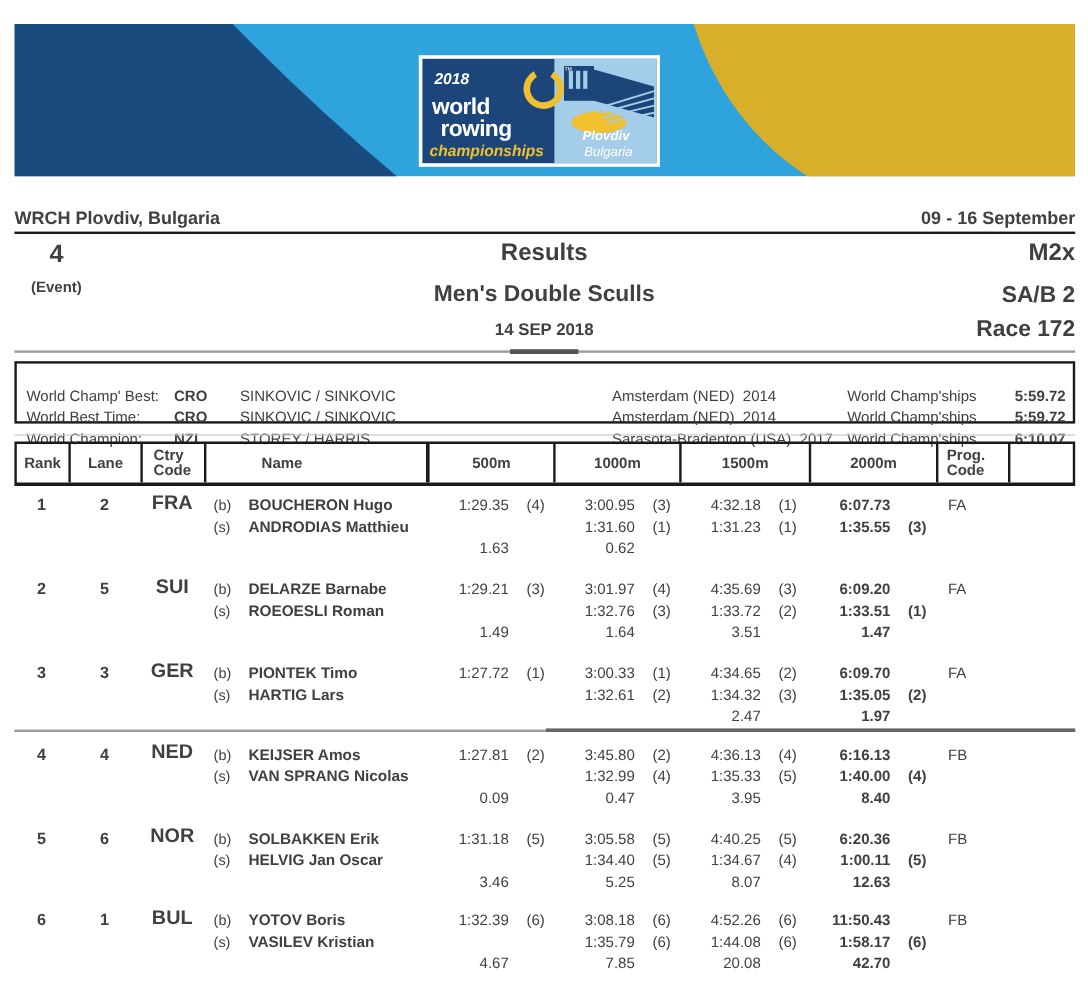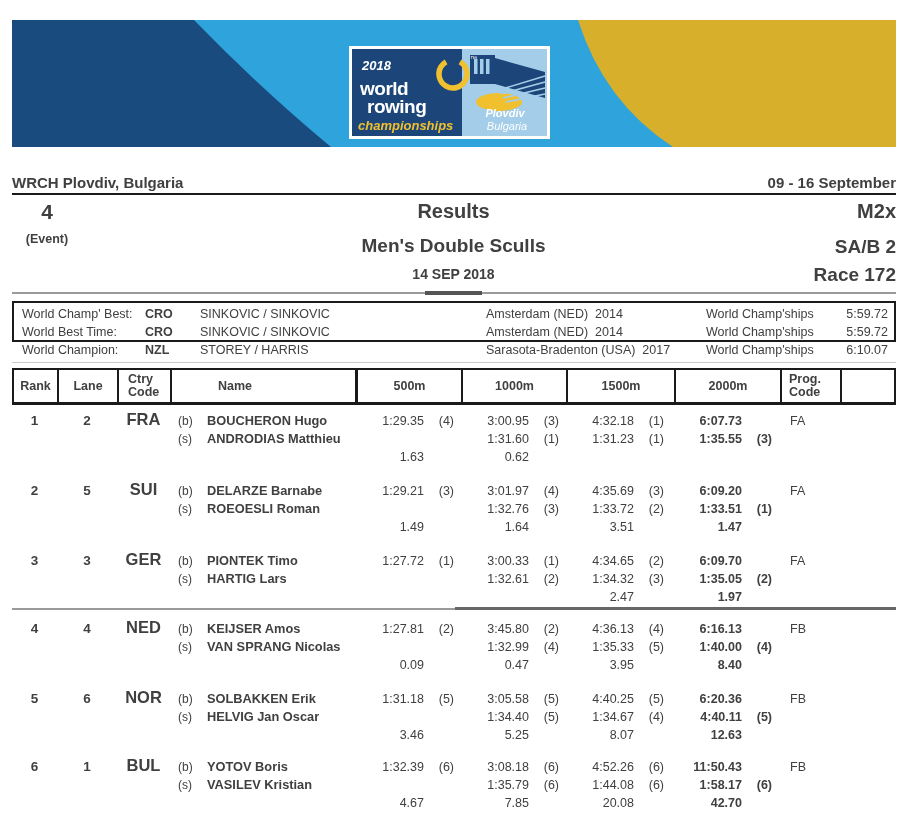--- a/index.html
+++ b/index.html
@@ -13,30 +13,30 @@
   .wrch-left{position:absolute;left:0;top:0;}
   .wrch-right{position:absolute;right:0;top:0;}
   .hline{position:absolute;left:12px;right:11px;height:2px;background:#1a1a1a;}
   .grayline{position:absolute;left:12px;right:11px;height:2px;background:#9a9a9a;}
   .grayline .seg{position:absolute;top:-1px;height:4px;background:#555;}
   .faintline{position:absolute;left:12px;right:11px;height:1px;background:#c9c9c9;}
   .ev-left{position:absolute;left:12px;width:70px;text-align:center;}
   .ev-center{position:absolute;left:0;width:907px;text-align:center;}
   .ev-right{position:absolute;right:11px;text-align:right;}
   
-  .records{position:absolute;left:12px;top:301px;width:884px;height:41px;border:2px solid #1a1a1a;
-           box-sizing:border-box;padding-top:3px;}
+  .records{position:absolute;left:12px;top:301px;width:884px;height:52px;border:2px solid #1a1a1a;
+           box-sizing:border-box;padding-top:19px;}
   .rec-row{position:relative;height:18px;font-size:12.5px;}
   .rec-row span{position:absolute;top:1px;white-space:pre;}
   .rec-label{left:8px;}
   .rec-ctry{left:131px;font-weight:bold;}
   .rec-crew{left:186px;}
-  .rec-venue{left:472px;}
+  .rec-venue{left:496px;}
   .rec-comp{left:692px;}
-  .rec-time{right:6px;font-weight:normal;}
+  .rec-time{right:6px;font-weight:bold;}
   
   .thead{position:absolute;left:12px;top:368px;width:884px;height:37px;box-sizing:border-box;
          border:2px solid #1a1a1a;border-bottom:3px solid #1a1a1a;display:flex;
          font-size:12.5px;font-weight:bold;}
   .thead .cell{box-sizing:border-box;border-right:2px solid #1a1a1a;display:flex;flex-direction:column;
                justify-content:center;align-items:center;line-height:13px;}
   .thead .c-rank{flex:0 0 45px;}
   .thead .c-lane{flex:0 0 60px;}
   .thead .c-ctry{flex:0 0 53px;align-items:flex-start;padding-left:9px;}
   .thead .c-name{flex:0 0 186px;align-items:flex-start;padding-left:46px;border-right:3px solid #1a1a1a;}
@@ -531,21 +531,21 @@
             <span class="tv mgn">8.07</span>
             <span class="trk"></span>
           </div>
     </div>
     <div class="col tcol w2000">
       <div class="tline">
             <span class="tv">6:20.36</span>
             <span class="trk"></span>
           </div>
       <div class="tline">
-            <span class="tv">4:40.11</span>
+            <span class="tv">1:00.11</span>
             <span class="trk">(5)</span>
           </div>
       <div class="tline">
             <span class="tv mgn">12.63</span>
             <span class="trk"></span>
           </div>
     </div>
     <div class="col col-prog">FB</div>
   </div>
       <div class="rblock" style="top: 751px;">

